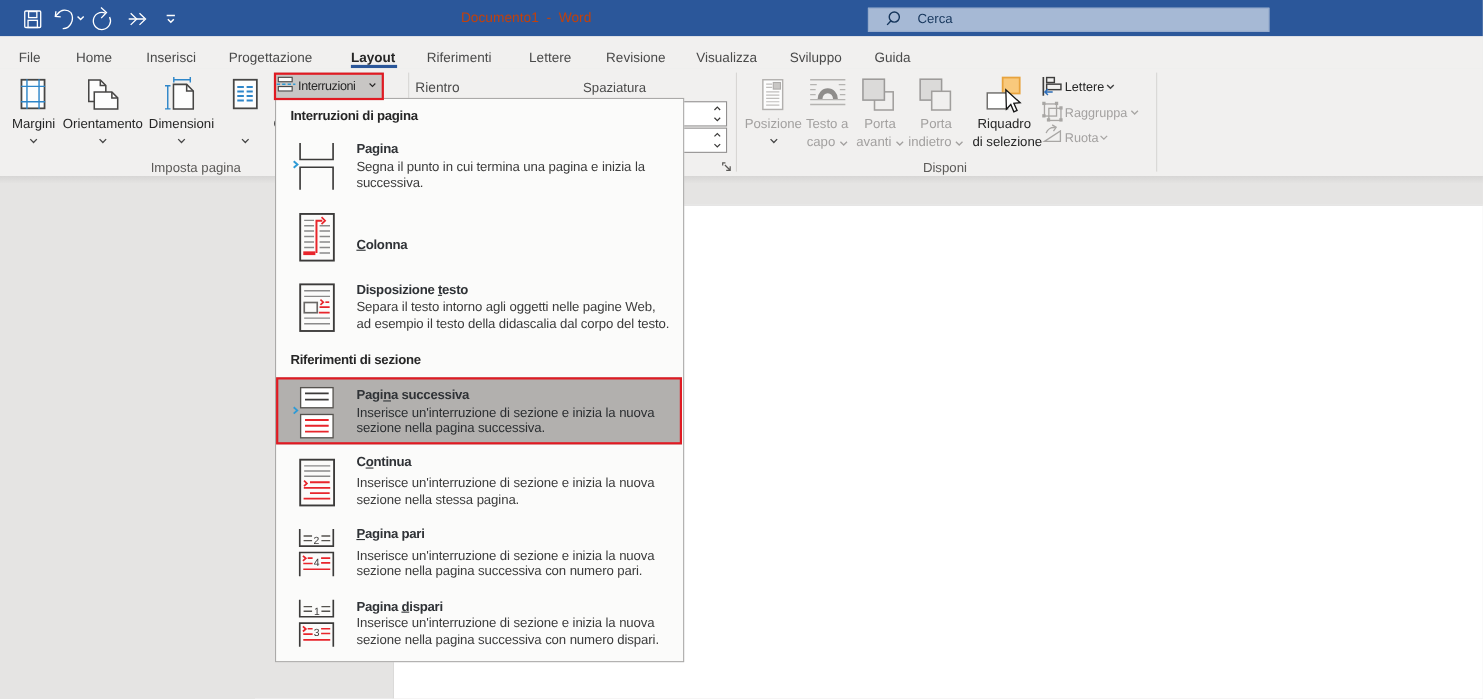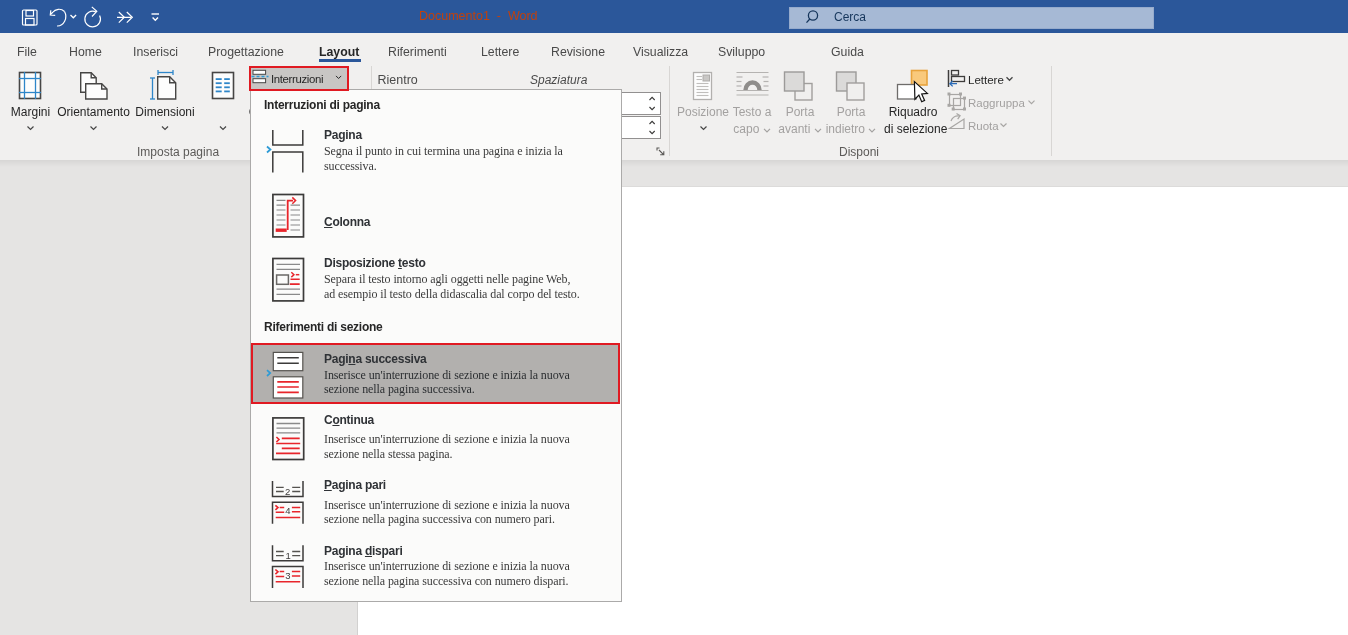--- a/index.html
+++ b/index.html
@@ -10,39 +10,39 @@
   #ribbon{left:0;top:62px;width:1348px;height:98px;background:#F1F0EF;border-bottom:1px solid #CDCBC9;}
   .tab{position:absolute;top:12px;font-size:12.3px;color:#4A4A4A;white-space:nowrap;}
   .tab.act{color:#262626;font-weight:bold;}
   .biglbl{position:absolute;font-size:12px;line-height:17px;color:#262626;text-align:center;white-space:nowrap;}
   .gray{color:#A3A1A0;}
   .gsep{position:absolute;top:4px;width:1px;height:90px;background:#D8D6D4;}
   .glabel{position:absolute;top:82.8px;font-size:12px;color:#5C5A58;text-align:center;white-space:nowrap;}
   #menu{left:250px;top:89px;width:370px;height:511px;background:#FBFBFA;border:1px solid #ABAAA9;}
   .mhead{position:absolute;left:13px;font-size:12px;letter-spacing:-0.25px;font-weight:bold;color:#262626;white-space:nowrap;}
   .mtitle{position:absolute;left:73px;font-size:12px;letter-spacing:-0.25px;font-weight:bold;color:#2F3236;white-space:nowrap;}
-  .mdesc{position:absolute;left:73px;font-size:12px;letter-spacing:-0.1px;color:#3B3B3B;white-space:nowrap;line-height:14.6px;font-family:Liberation Serif, serif;}
+  .mdesc{position:absolute;left:73px;font-size:12px;letter-spacing:-0.1px;color:#3B3B3B;white-space:nowrap;line-height:14.6px;}
   #docgray{left:0;top:160px;width:1348px;height:475px;background:#E5E4E3;}
   #docshadow{left:0;top:160px;width:1348px;height:7px;background:linear-gradient(#D7D6D5,#E5E4E3);}
   #page{left:357px;top:186px;width:991px;height:449px;background:#FFFFFF;border-left:1px solid #D2D1D0;border-top:1px solid #DCDBDA;box-sizing:border-box;}
 </style></head>
 <body>
 <div id="titlebar" class="a"></div>
 <div id="tabrow" class="a">
   <span class="tab" style="left:17px;">File</span>
   <span class="tab" style="left:69px;">Home</span>
   <span class="tab" style="left:133px;">Inserisci</span>
   <span class="tab" style="left:208px;">Progettazione</span>
   <span class="tab act" style="left:319px;">Layout</span>
   <span class="tab" style="left:388px;">Riferimenti</span>
   <span class="tab" style="left:481px;">Lettere</span>
   <span class="tab" style="left:551px;">Revisione</span>
   <span class="tab" style="left:633px;">Visualizza</span>
   <span class="tab" style="left:718px;">Sviluppo</span>
-  <span class="tab" style="left:795px;margin-left:36px;">Guida</span>
+  <span class="tab" style="left:795px;">Guida</span>
   <div class="a" style="left:319px;top:26px;width:42px;height:3px;background:#2B579A;"></div>
 </div>
 <div id="ribbon" class="a">
 
   <div class="gsep" style="left:371px;"></div>
   <div class="gsep" style="left:669px;"></div>
   <div class="gsep" style="left:1051px;"></div>
   <div class="glabel" style="left:137px;width:80px;">Imposta pagina</div>
   <div class="glabel" style="left:819px;width:80px;">Disponi</div>
 
@@ -103,21 +103,21 @@
     <rect x="2" y="2.3" width="12.6" height="4" fill="#FDFDFD" stroke="#474645" stroke-width="1"></rect>
     <rect x="2" y="10.7" width="12.6" height="4" fill="#FDFDFD" stroke="#474645" stroke-width="1"></rect>
     <g stroke="#2E9BD6" stroke-width="1.4">
         <path d="M 0.5 8.5 h 3 m 2 0 h 3 m 2 0 h 3 m 2 0 h 2"></path>
       </g>
     <path d="M 85 7.9 l 2.6 2.6 l 2.6 -2.6" stroke="#262626" stroke-width="1" fill="none"></path>
   </svg>
   <div class="a" style="left:271px;top:11px;font-size:11.4px;letter-spacing:-0.35px;color:#262626;z-index:7;">Interruzioni</div>
 
   <div class="a" style="left:377.5px;top:11px;font-size:12.5px;color:#4B4B4B;">Rientro</div>
-  <div class="a" style="left:530px;top:11px;font-size:12px;color:#4B4B4B;font-style:italic;">Spaziatura</div>
+  <div class="a" style="left:530px;top:11px;font-size:12px;color:#4B4B4B;">Spaziatura</div>
   <div class="a" style="left:600px;top:30px;width:59px;height:21px;background:#FFFFFF;border:1px solid #929090;"></div>
   <div class="a" style="left:600px;top:54px;width:59px;height:21px;background:#FFFFFF;border:1px solid #929090;"></div>
   <svg class="a" style="left:645px;top:30px;" width="14" height="70" viewBox="0 0 14 70">
     <g stroke="#3A3938" stroke-width="1.1" fill="none">
       <path d="M 4.5 8 l 2.6 -2.6 l 2.6 2.6"></path>
         <path d="M 4.5 15 l 2.6 2.6 l 2.6 -2.6"></path>
       <path d="M 4.5 32 l 2.6 -2.6 l 2.6 2.6"></path>
         <path d="M 4.5 39 l 2.6 2.6 l 2.6 -2.6"></path>
     </g>
   </svg>

